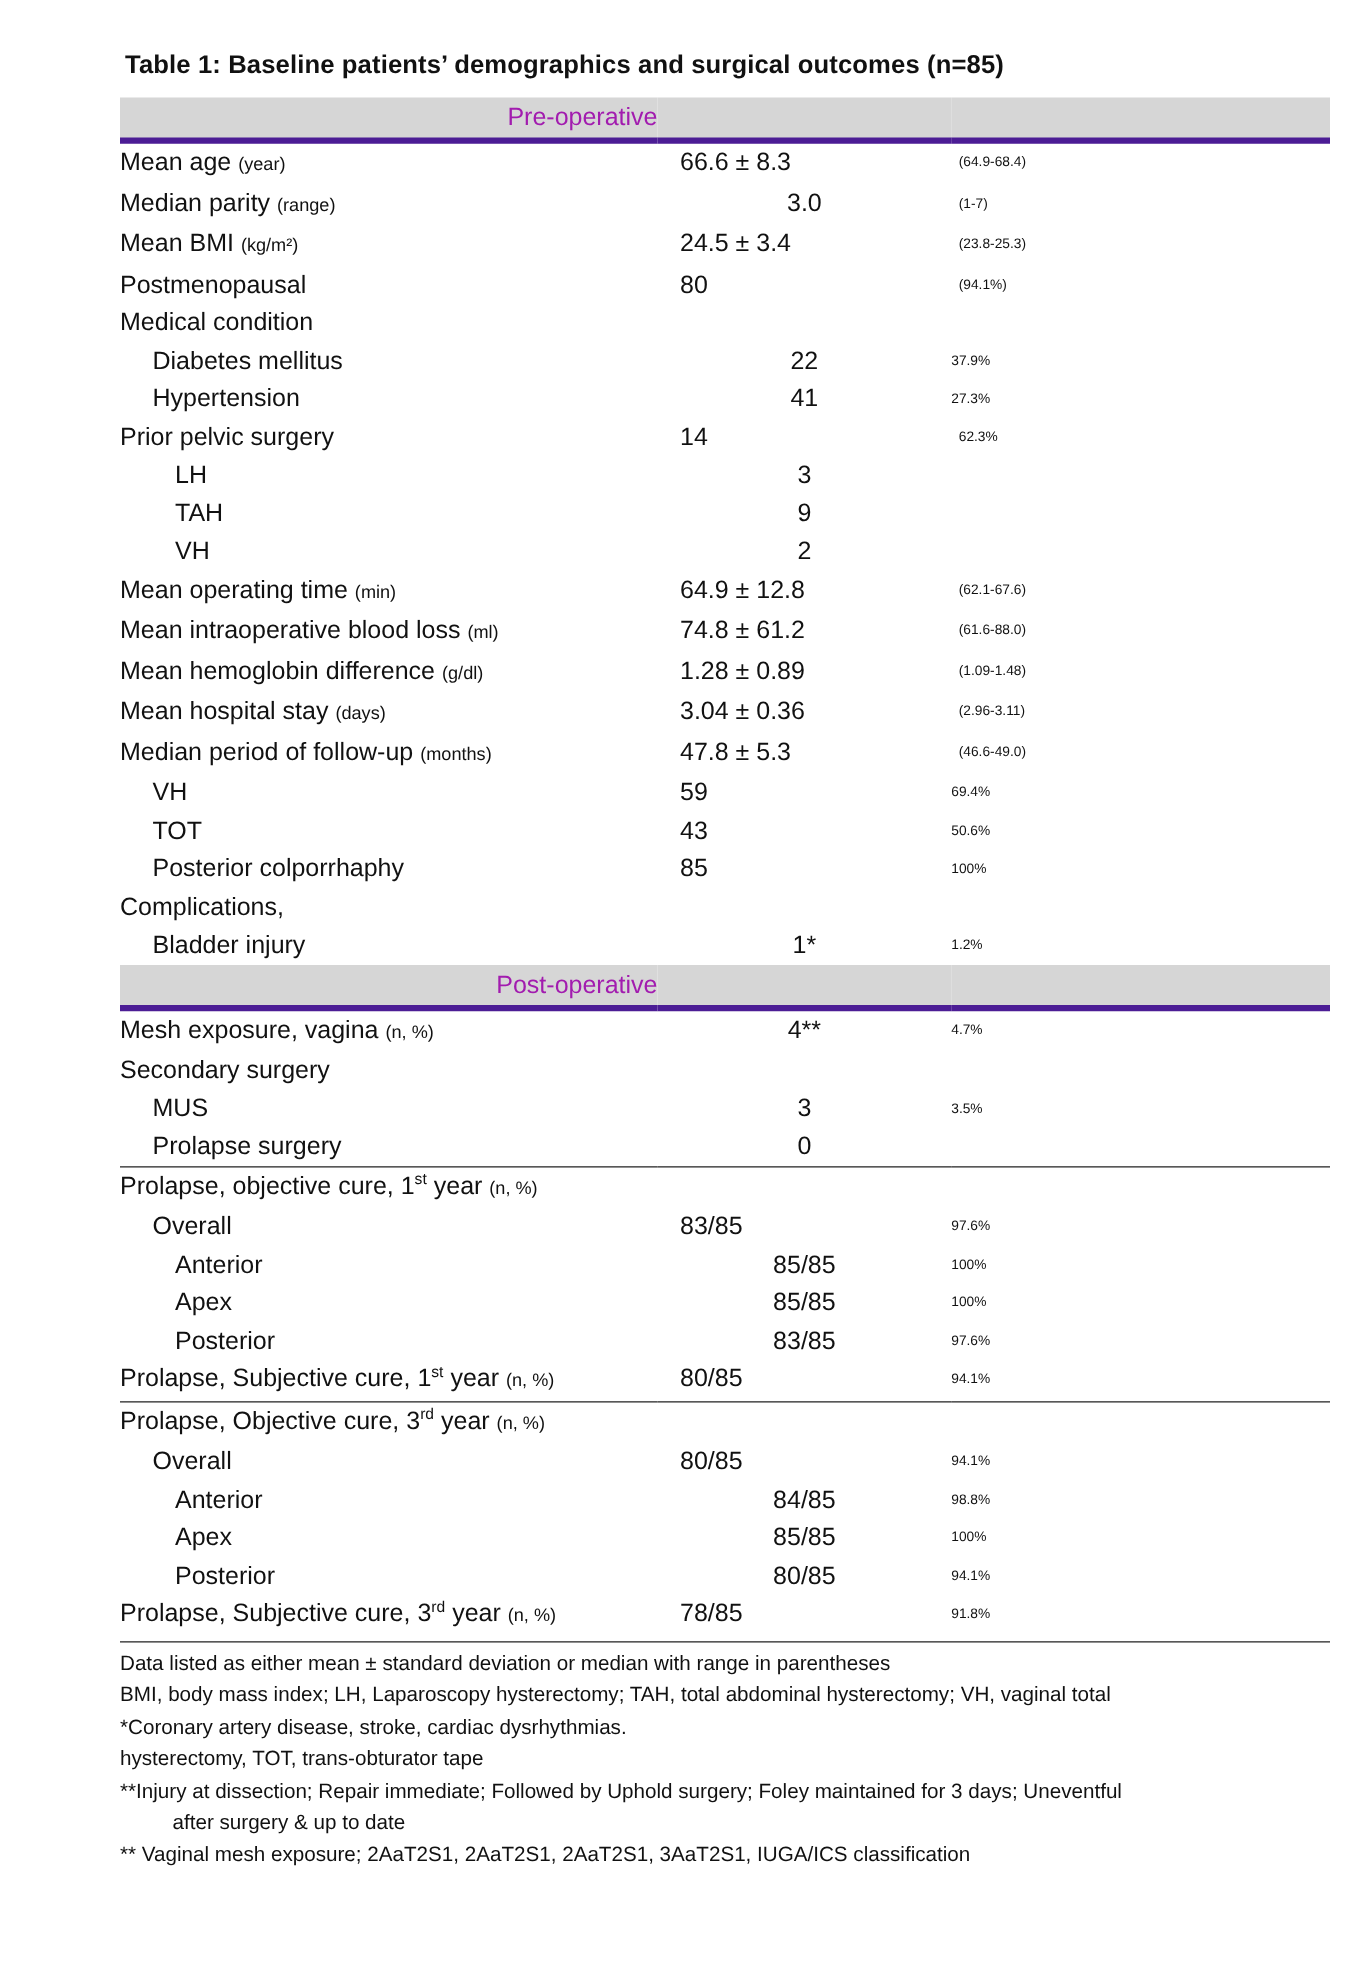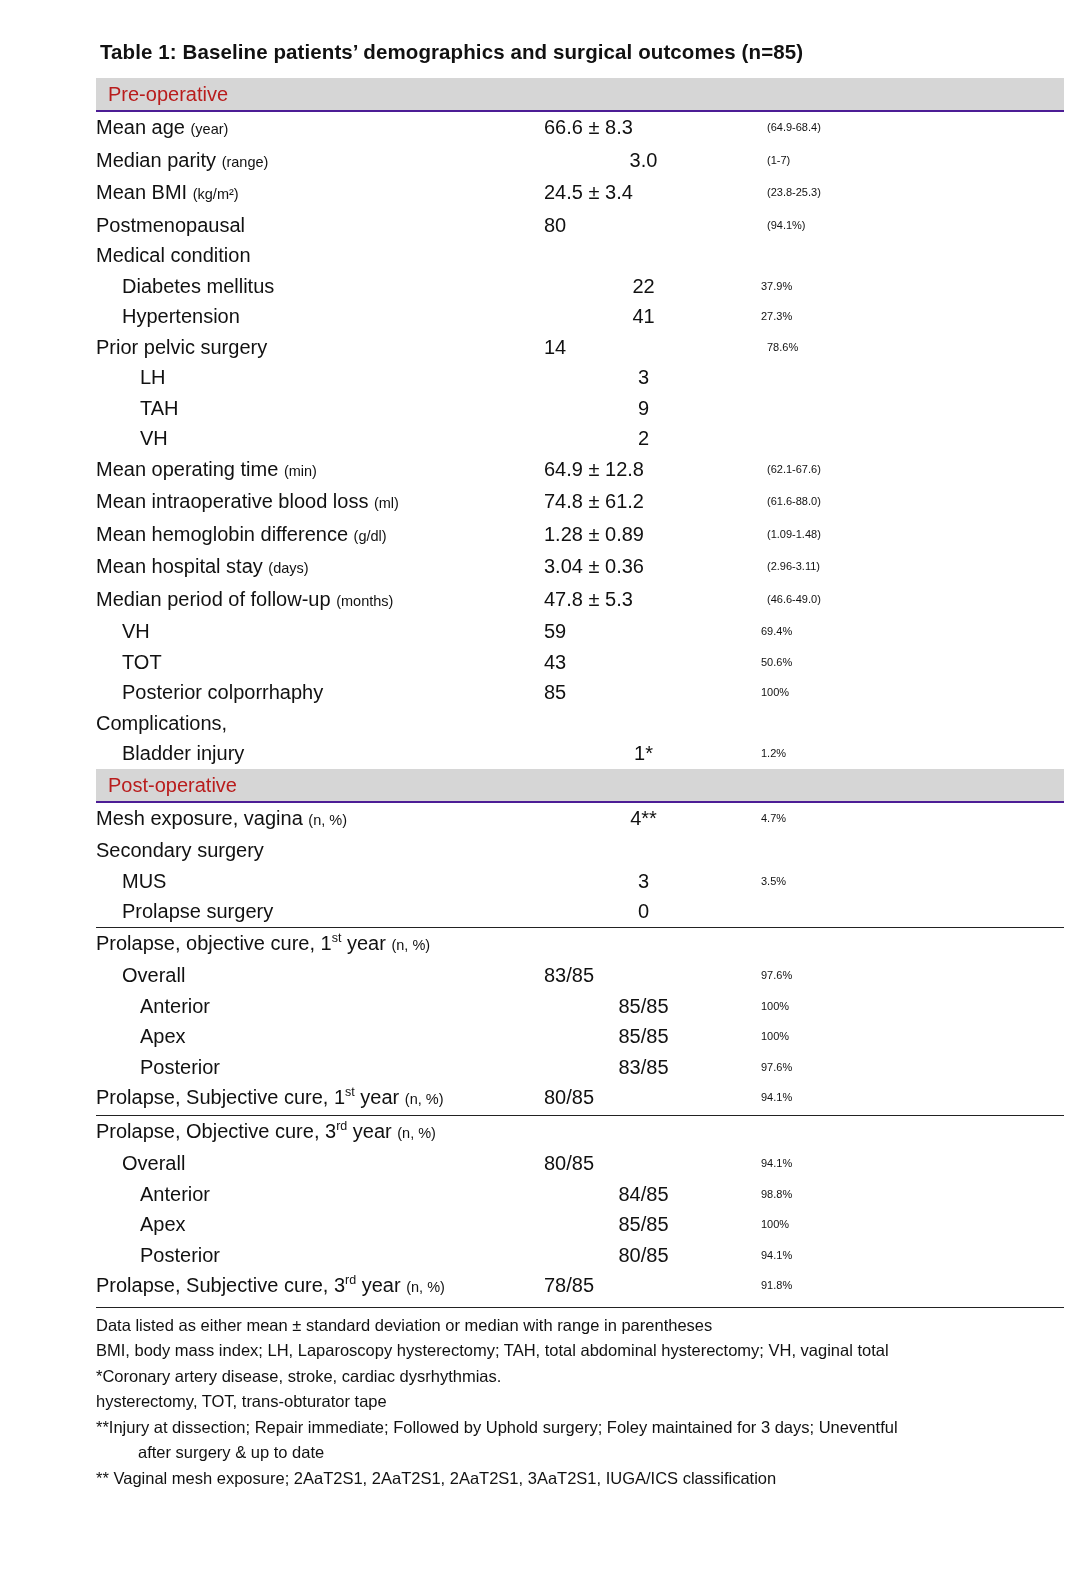--- a/index.html
+++ b/index.html
@@ -81,26 +81,27 @@
 
   
   tr.section td {
     background: #d6d6d6;
     height: 32px;
   }
   .section-label {
     font-size: 20px;
     line-height: 32px;
     padding-left: 12px;
-    color: #b91c1c;
+    color: #a21caf;
+    text-align: right;
   }
   tr.section td.first { }
   
   .rule-top td {
-    border-top: 2px solid #4c1d95;
+    border-top: 5px solid #4c1d95;
   }
   .rule-thin td {
     border-top: 1.3px solid #222;
   }
 
   .footnotes {
     margin-top: 4px;
     border-top: 1.3px solid #222;
     padding-top: 5px;
   }
@@ -219,21 +220,21 @@
       </tr>
 
       <tr class="row">
         <td>
             <div class="lbl">Prior pelvic surgery</div>
           </td>
         <td>
             <div class="val left">14</div>
           </td>
         <td>
-            <div class="extra pad">78.6%</div>
+            <div class="extra pad">62.3%</div>
           </td>
       </tr>
 
       <tr class="row">
         <td>
             <div class="lbl ind2">LH</div>
           </td>
         <td>
             <div class="val">3</div>
           </td>

